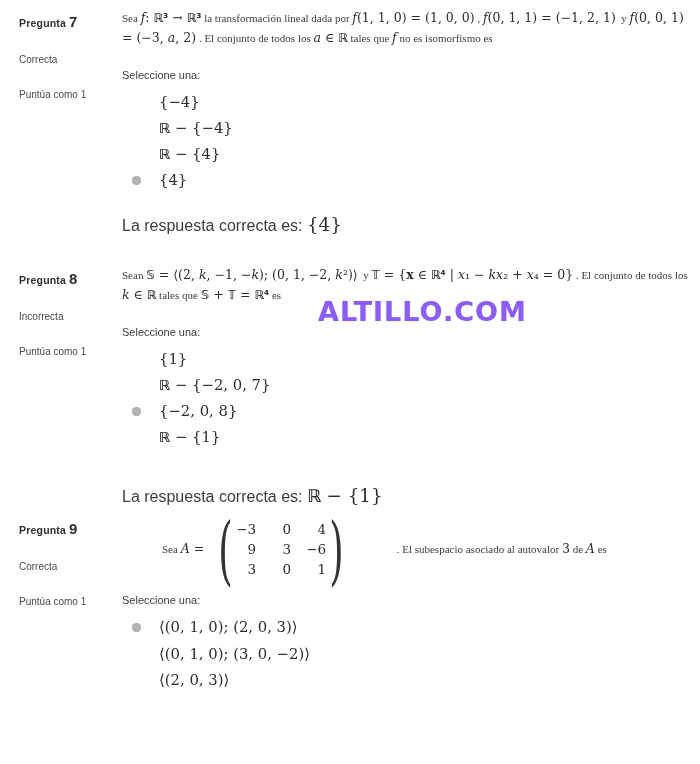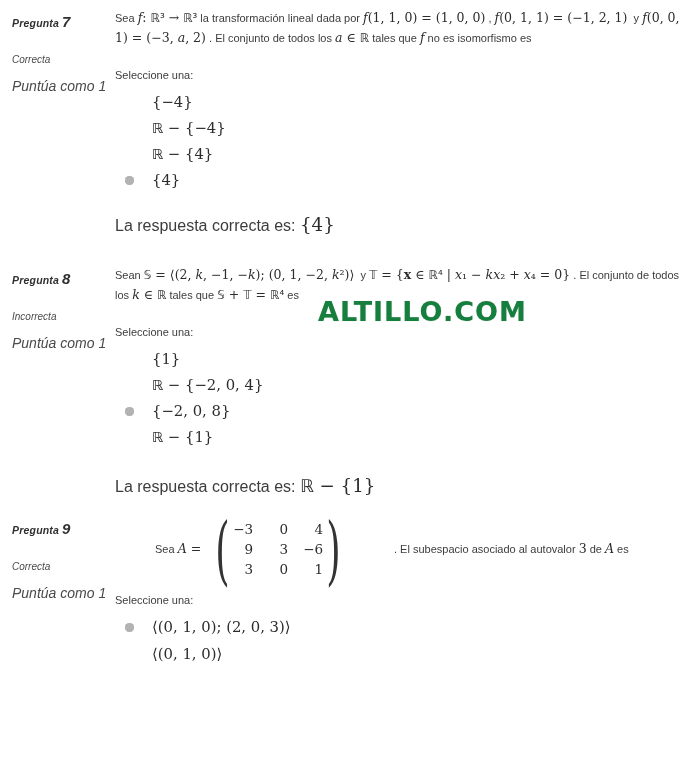--- a/index.html
+++ b/index.html
@@ -18,50 +18,49 @@
     box-sizing:border-box;
   }
   #q7{height:257px;margin-top:8px;}
   #q8{height:250px;}
   #q9{height:249px;}
 
   
   .qinfo{
     width:103px;
     flex:none;
-    padding-left:12px;
+    padding-left:19px;
     box-sizing:content-box;
-    font-style:italic;
   }
   .qtitle{
     font-weight:bold;
     color:#2f2f2f;
     font-size:10.5px;
     letter-spacing:.2px;
     margin-top:5px;
     white-space:nowrap;
   }
   .qnum{font-size:15px;margin-left:3px;}
   .qstatus{font-size:10px;color:#4a4a4a;margin-top:24px;}
-  .qpoints{font-size:14px;color:#4a4a4a;margin-top:13px;}
+  .qpoints{font-size:10px;color:#4a4a4a;margin-top:24px;}
 
   
   .qbody{
     flex:1;
     padding-right:10px;
     font-size:11px;
     line-height:19px;
   }
   .prompt{white-space:pre-wrap;color:#3c3c3c;}
   .seg{white-space:pre-wrap;}
-  .seg-t{font-family:Liberation Sans, sans-serif;}
+  .seg-t{font-family:Liberation Serif, serif;}
   .seg-m{font-family:"DejaVu Serif","DejaVu Sans",serif;font-size:1.14em;color:#2c2c2c;}
   .seg-v{font-family:"DejaVu Serif","DejaVu Sans",serif;font-size:1.14em;font-style:italic;color:#2c2c2c;}
   .seg-b{font-family:"DejaVu Serif","DejaVu Sans",serif;font-size:1.14em;font-weight:bold;color:#2c2c2c;}
-  .seg-ds{font-family:"DejaVu Sans","DejaVu Serif",sans-serif;font-size:1.08em;color:#2c2c2c;}
+  .seg-ds{font-family:"DejaVu Sans","DejaVu Serif",sans-serif;font-size:1.08em;color:#2c2c2c;font-weight:bold;}
 
   .select-label{margin-top:18px;font-size:11px;color:#3c3c3c;}
   #q9 .select-label{margin-top:10px;}
 
   .options{margin-top:4px;}
   .option{
     height:26px;
     display:flex;
     align-items:center;
     cursor:default;
@@ -72,31 +71,31 @@
     border-radius:50%;
     margin-left:10px;
     margin-right:18px;
     flex:none;
     background:transparent;
   }
   .radio.on{background:#b3b3b3;box-shadow:inset 0 0 1px #999;}
   .opt-text{font-size:13px;white-space:pre;color:#2c2c2c;}
 
   .answer-line{margin-top:22px;font-size:16px;white-space:pre-wrap;}
-  #q8 .answer-line{margin-top:26px;}
+  #q8 .answer-line{margin-top:36px;}
 
   
   .watermark{
     position:absolute;
     left:318px;top:31px;
     font-family:"DejaVu Sans",sans-serif;
     font-weight:800;
     font-size:27px;
     letter-spacing:1px;
-    color:#15803d;
+    color:#8b5cf6;
     text-shadow:0 0 1px #b5b5b5;
     pointer-events:none;
   }
 
   
   .mat-line{display:flex;align-items:center;margin-top:2px;flex-wrap:nowrap;}
   .mat-line .segwrap{white-space:pre-wrap;margin-left:40px;}
   .matrix{display:inline-flex;align-items:center;margin:0 3px;}
   .paren{
     display:inline-block;
@@ -169,21 +168,21 @@
   <div class="qbody">
     <div class="prompt"><span class="seg seg-t">Sean </span><span class="seg seg-ds">𝕊</span><span class="seg seg-m"> = ⟨(2, </span><span class="seg seg-v">k</span><span class="seg seg-m">, −1, −</span><span class="seg seg-v">k</span><span class="seg seg-m">); (0, 1, −2, </span><span class="seg seg-v">k</span><span class="seg seg-m">²)⟩</span><span class="seg seg-t">  y </span><span class="seg seg-ds">𝕋</span><span class="seg seg-m"> = {</span><span class="seg seg-b">x</span><span class="seg seg-m"> ∈ </span><span class="seg seg-ds">ℝ⁴</span><span class="seg seg-m"> | </span><span class="seg seg-v">x</span><span class="seg seg-m">₁ − </span><span class="seg seg-v">k</span><span class="seg seg-v">x</span><span class="seg seg-m">₂ + </span><span class="seg seg-v">x</span><span class="seg seg-m">₄ = 0}</span><span class="seg seg-t"> . El conjunto de todos los </span><span class="seg seg-v">k</span><span class="seg seg-m"> ∈ </span><span class="seg seg-ds">ℝ</span><span class="seg seg-t"> tales que </span><span class="seg seg-ds">𝕊</span><span class="seg seg-m"> + </span><span class="seg seg-ds">𝕋</span><span class="seg seg-m"> = </span><span class="seg seg-ds">ℝ⁴</span><span class="seg seg-t"> es</span></div>
     <div class="select-label">Seleccione una:</div>
     <div class="options">
       <label class="option">
         <span class="radio"></span>
         <span class="opt-text"><span class="seg seg-m">{1}</span></span>
       </label>
       <label class="option">
         <span class="radio"></span>
-        <span class="opt-text"><span class="seg seg-ds">ℝ</span><span class="seg seg-m"> − {−2, 0, 4}</span></span>
+        <span class="opt-text"><span class="seg seg-ds">ℝ</span><span class="seg seg-m"> − {−2, 0, 7}</span></span>
       </label>
       <label class="option">
         <span class="radio on"></span>
         <span class="opt-text"><span class="seg seg-m">{−2, 0, 8}</span></span>
       </label>
       <label class="option">
         <span class="radio"></span>
         <span class="opt-text"><span class="seg seg-ds">ℝ</span><span class="seg seg-m"> − {1}</span></span>
       </label>
     </div>
@@ -218,17 +217,21 @@
       <span class="segwrap"><span class="seg seg-t"> . El subespacio asociado al autovalor </span><span class="seg seg-m">3</span><span class="seg seg-t"> de </span><span class="seg seg-v">A</span><span class="seg seg-t"> es</span></span>
     </div>
     <div class="select-label">Seleccione una:</div>
     <div class="options">
       <label class="option">
         <span class="radio on"></span>
         <span class="opt-text"><span class="seg seg-m">⟨(0, 1, 0); (2, 0, 3)⟩</span></span>
       </label>
       <label class="option">
         <span class="radio"></span>
-        <span class="opt-text"><span class="seg seg-m">⟨(0, 1, 0)⟩</span></span>
+        <span class="opt-text"><span class="seg seg-m">⟨(0, 1, 0); (3, 0, −2)⟩</span></span>
+      </label>
+      <label class="option">
+        <span class="radio"></span>
+        <span class="opt-text"><span class="seg seg-m">⟨(2, 0, 3)⟩</span></span>
       </label>
     </div>
   </div>
 </section>
 
 </body></html>

